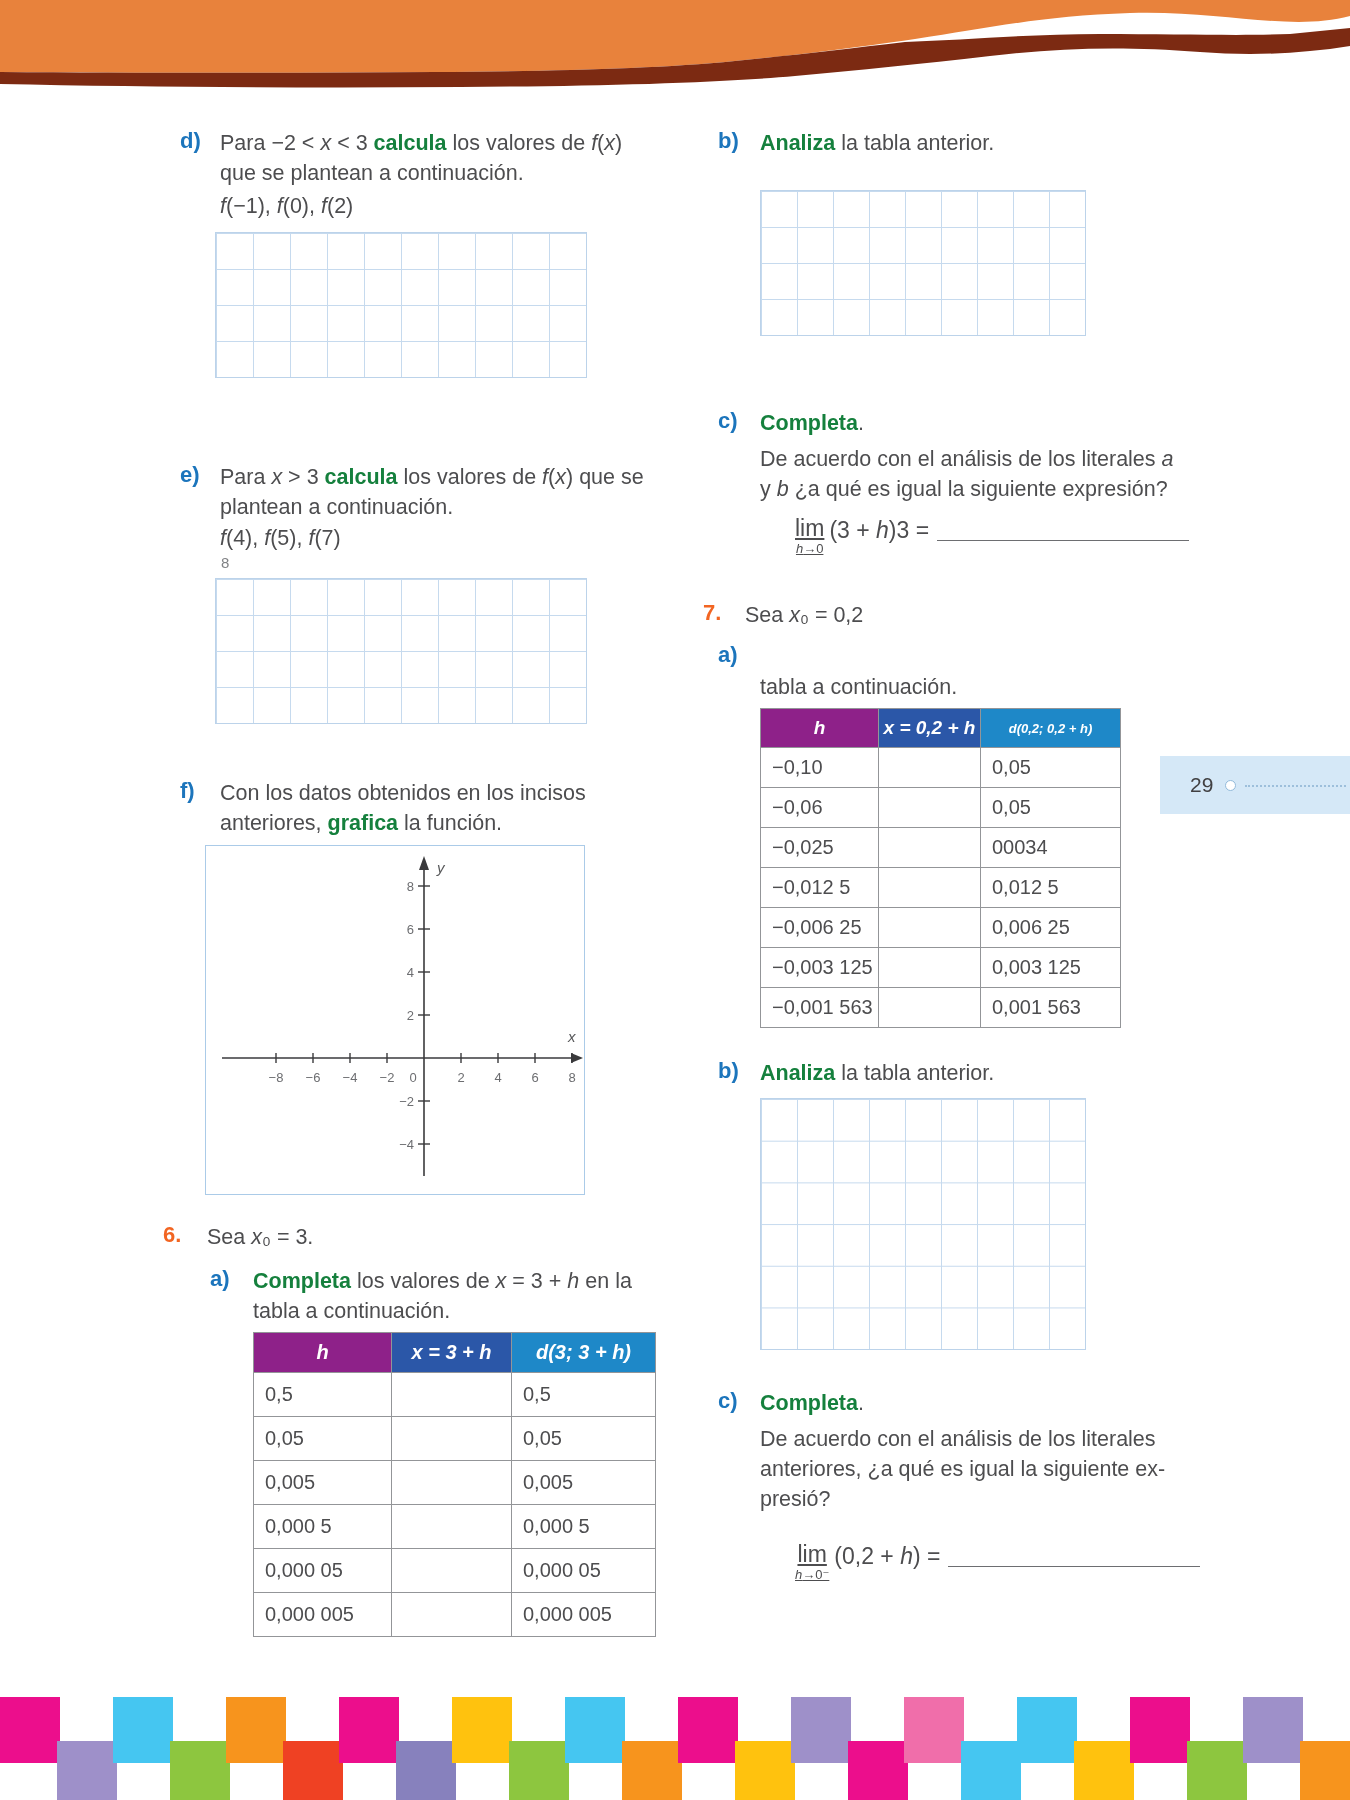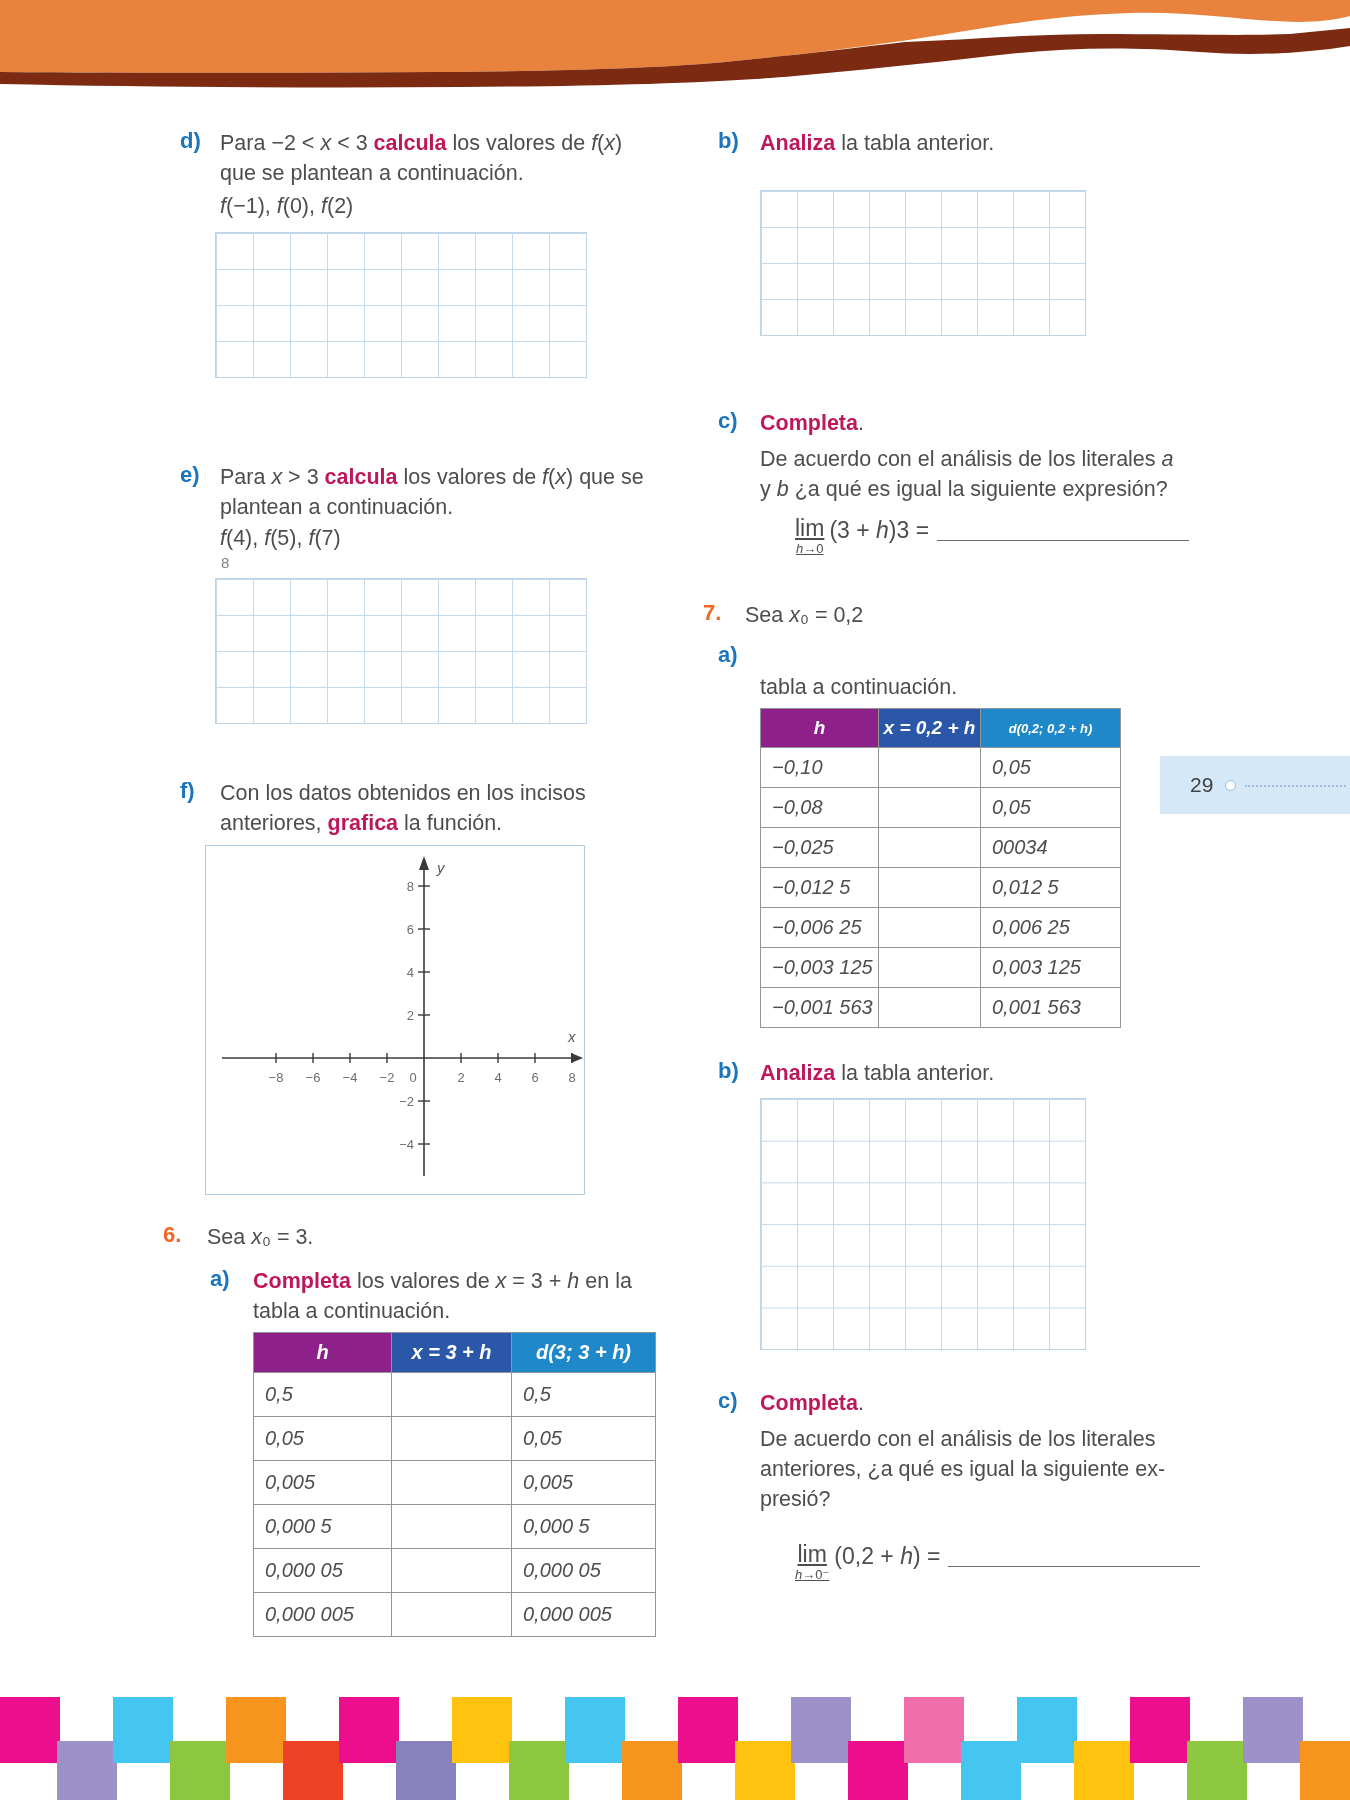--- a/index.html
+++ b/index.html
@@ -2,37 +2,37 @@
 <html><head>
 <meta charset="utf-8">
 <style>
   html,body{margin:0;padding:0;background:#e9e9e9;}
   #page{position:relative;width:1350px;height:1800px;background:#fff;overflow:hidden;
         font-family:"Liberation Sans","DejaVu Sans",sans-serif;color:#4D4D4F;}
   .abs{position:absolute;}
   .marker{font-weight:bold;color:#1C75BC;font-size:22px;}
   .num{font-weight:bold;color:#F26522;font-size:22px;}
   .body{font-size:21.5px;line-height:30px;color:#4D4D4F;white-space:nowrap;}
-  .body b{color:#be185d;}
+  .body b{color:#15803d;}
   .formula{font-size:21.5px;color:#4D4D4F;white-space:nowrap;}
   .stray{font-size:15px;color:#808285;}
   
   .grid{position:absolute;border:1px solid #BCD3EA;background-color:#fff;
         background-image:linear-gradient(to right,#C6DAEE 1px,transparent 1px),
                          linear-gradient(to bottom,#C6DAEE 1px,transparent 1px);}
   .g10x4{width:370px;height:144px;background-size:37px 36px;}
   .g9x4{width:324px;height:144px;background-size:36px 36px;}
   .g9x6{width:324px;height:250px;background-size:36px 41.7px;}
   
   .graphbox{position:absolute;width:378px;height:348px;border:1.5px solid #ABCBE8;background:#fff;}
   .ticklab{font-size:13px;fill:#6D6E71;}
   .axlab{font-size:15px;fill:#58595B;font-style:italic;}
   
   table{border-collapse:collapse;table-layout:fixed;}
-  td,th{border:1px solid #939598;font-size:20px;overflow:hidden;font-style:italic;}
+  td,th{border:1px solid #939598;font-size:20px;overflow:hidden;}
   th{color:#fff;font-weight:bold;font-style:italic;text-align:center;padding:8px 2px;}
   td{color:#4D4D4F;text-align:left;padding:0 0 0 11px;}
   .t6 td{height:43px;}
   .t7 td{height:39px;}
   
   .lim{display:flex;align-items:flex-start;}
   .lim-stack{display:inline-flex;flex-direction:column;align-items:center;margin-right:5px;text-decoration:underline;}
   .lim-word{font-size:23px;color:#4D4D4F;line-height:24px;}
   .lim-sub{font-size:13px;color:#4D4D4F;margin-top:1px;}
   .lim-expr{font-size:23px;color:#4D4D4F;line-height:28px;}
@@ -213,21 +213,21 @@
       <th style="font-size: 19px; background-color: rgb(142, 33, 137);"><i>h</i></th>
       <th style="font-size: 19px; background-color: rgb(43, 87, 168);"><i>x</i> = 0,2 + <i>h</i></th>
       <th style="font-size: 13px; background-color: rgb(30, 136, 200);"><i>d</i>(0,2; 0,2 + <i>h</i>)</th>
     </tr>
     <tr>
       <td>−0,10</td>
       <td></td>
       <td>0,05</td>
     </tr>
     <tr>
-      <td>−0,08</td>
+      <td>−0,06</td>
       <td></td>
       <td>0,05</td>
     </tr>
     <tr>
       <td>−0,025</td>
       <td></td>
       <td>00034</td>
     </tr>
     <tr>
       <td>−0,012 5</td>

